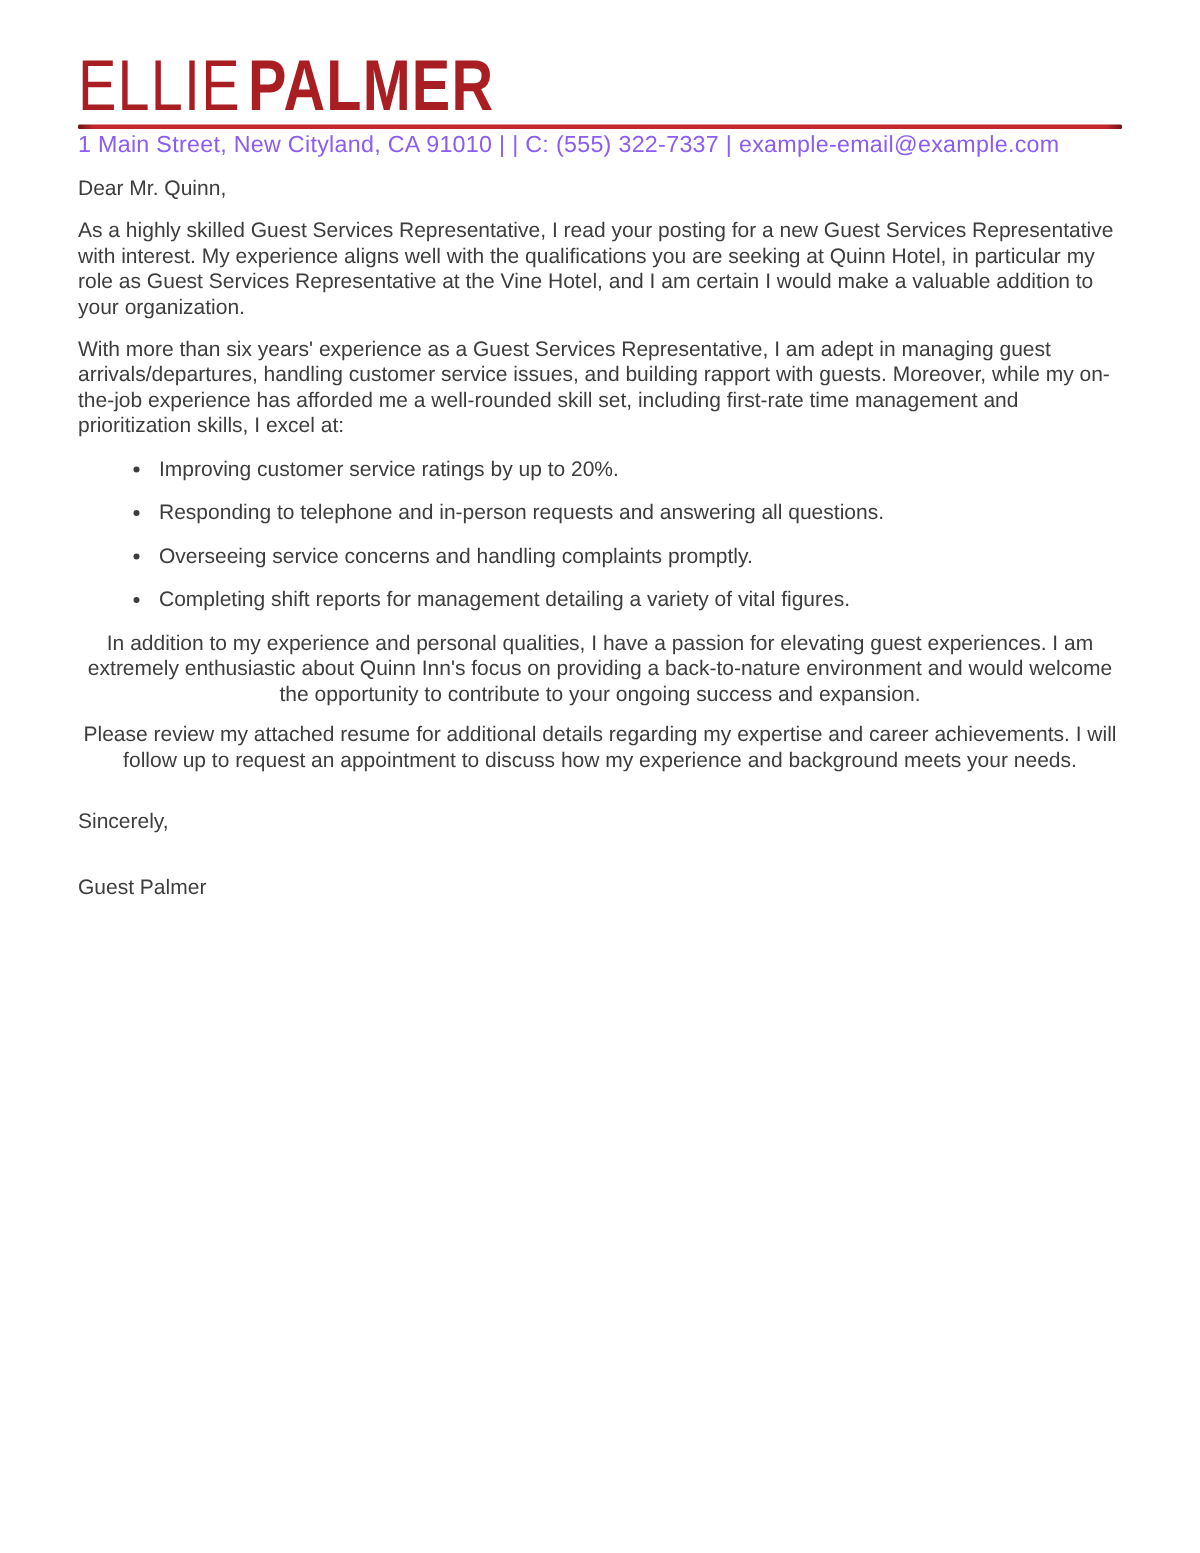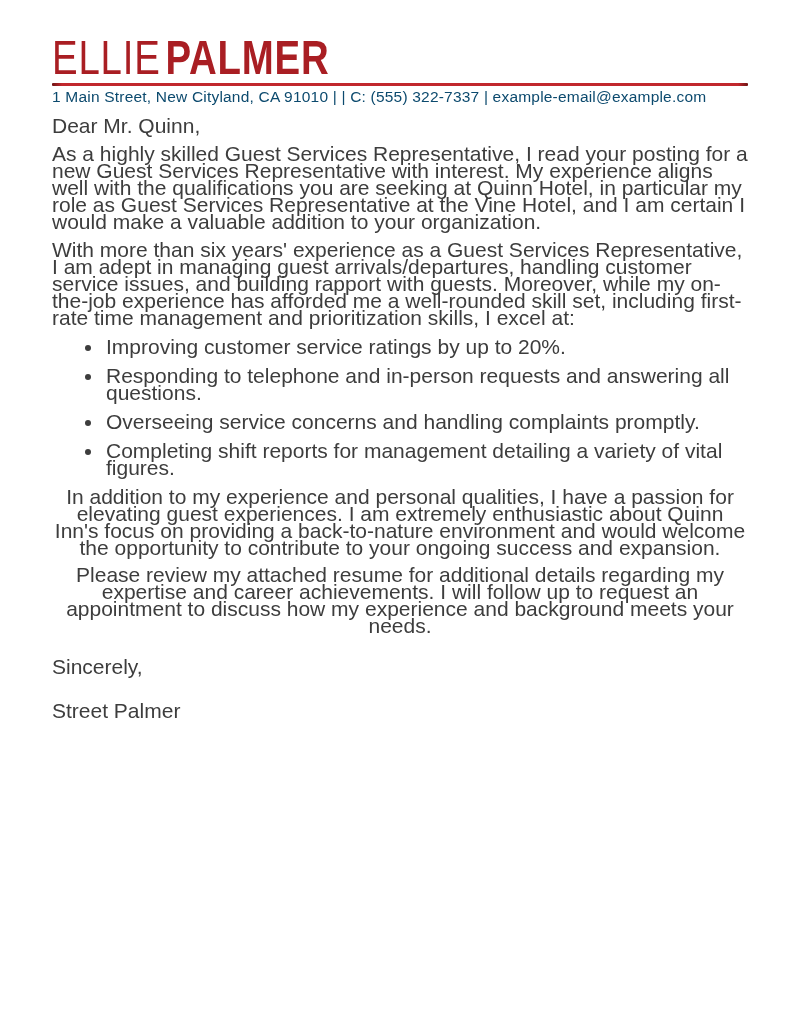--- a/index.html
+++ b/index.html
@@ -38,28 +38,28 @@
     margin-top: 3px;
     height: 3px;
     width: 696px;
     background: linear-gradient(to right, #6e1414 0px, #c1272d 10px, #c1272d 686px, #6e1414 100%);
     border-radius: 1px;
   }
   .contact {
     margin-top: 3px;
     font-size: 15.5px;
     line-height: 16px;
-    color: #0c4a6e;
+    color: #8b5cf6;
     letter-spacing: 0.2px;
   }
   
   .letter {
     margin-top: 12px;
     width: 696px;
-    font-size: 21px;
+    font-size: 14px;
     line-height: 17px;
   }
   .letter p { margin: 11px 0 0 0; }
   .letter p.salutation { margin-top: 0; }
   .letter ul {
     margin: 12px 0 0 0;
     padding: 0 0 0 40px;
     list-style: disc;
   }
   .letter ul li {
@@ -99,17 +99,17 @@
       <li>Completing shift reports for management detailing a variety of vital figures.</li>
     </ul>
 
     <p class="para3">In addition to my experience and personal qualities, I have a passion for elevating guest experiences. I am extremely enthusiastic about Quinn Inn's focus on providing a back-to-nature environment and would welcome the opportunity to contribute to your ongoing success and expansion.</p>
 
     <p class="para4">Please review my attached resume for additional details regarding my expertise and career achievements. I will follow up to request an appointment to discuss how my experience and background meets your needs.</p>
 
 
     <p class="valediction">Sincerely,</p>
 
-    <p class="signature">Street Palmer</p>
+    <p class="signature">Guest Palmer</p>
 
   </main>
 
 </div>
 
 </body></html>

